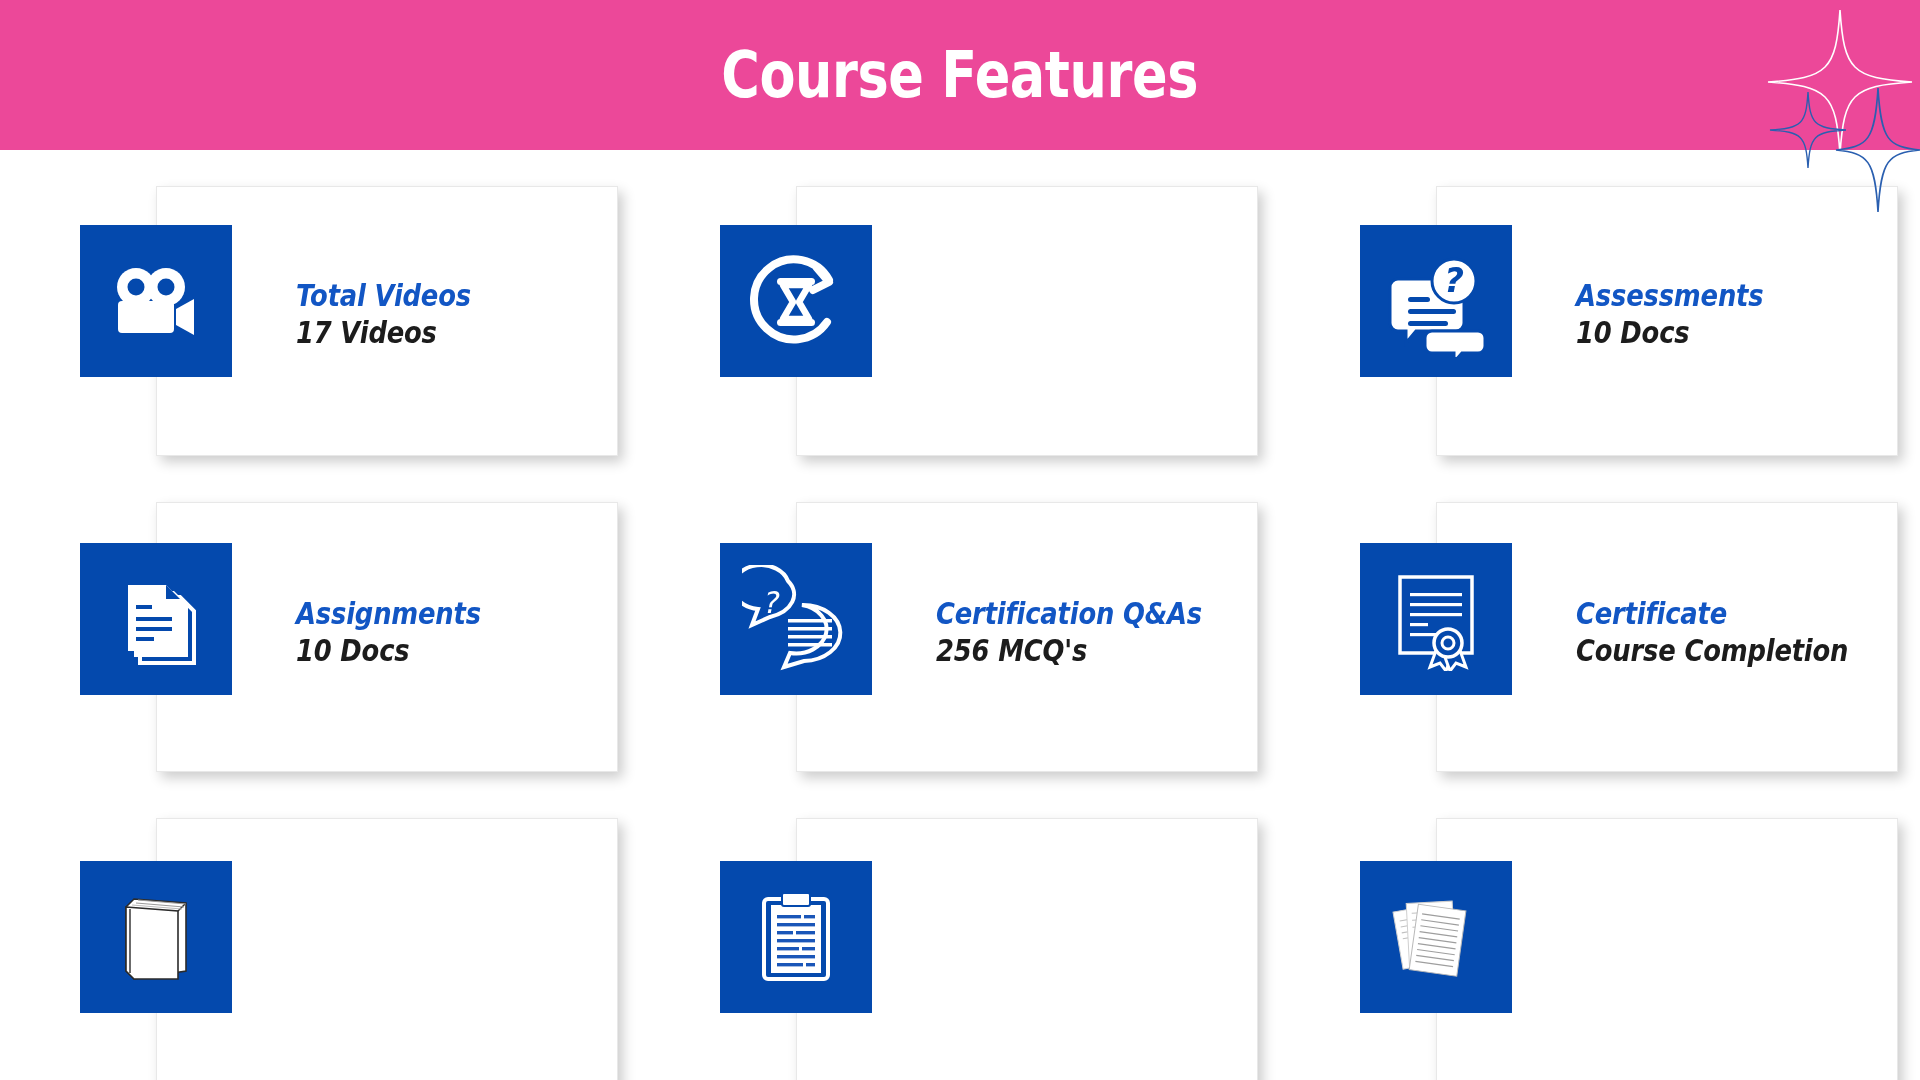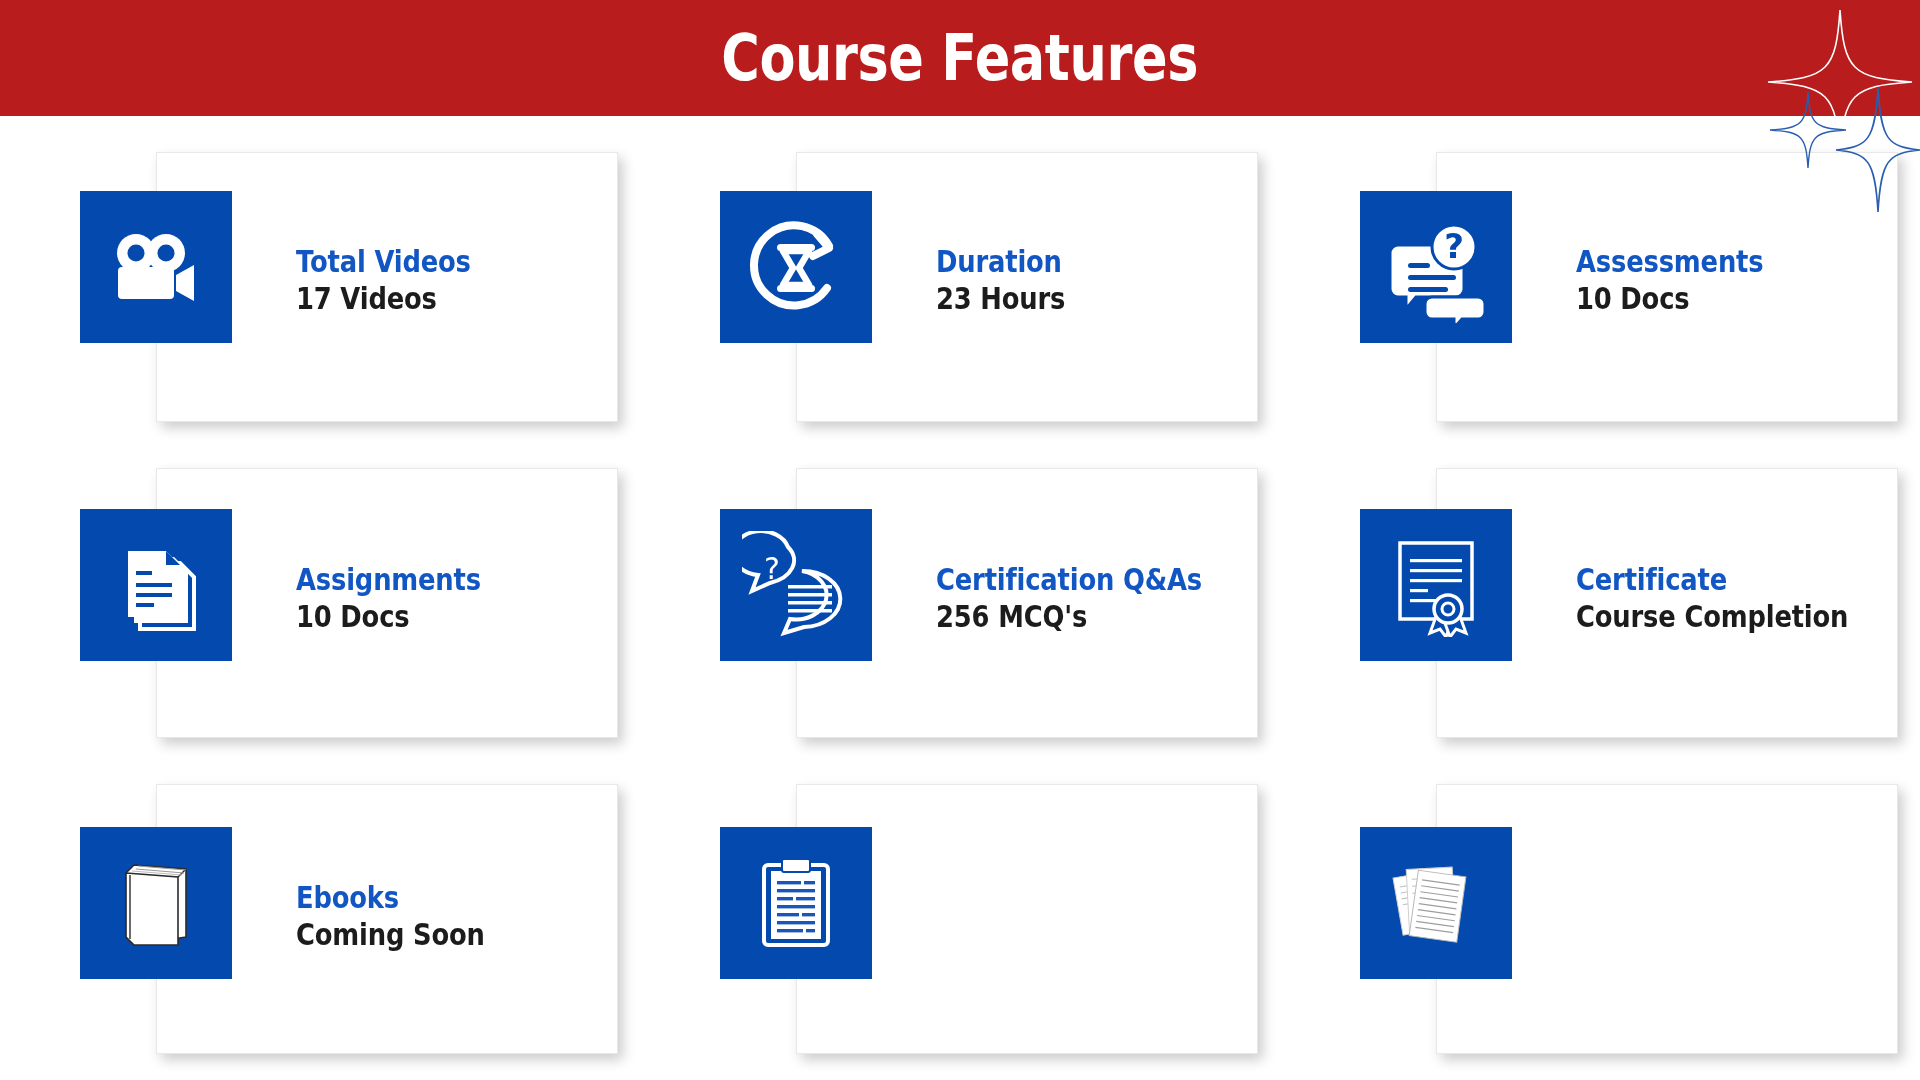--- a/index.html
+++ b/index.html
@@ -7,22 +7,22 @@
     width:1920px; height:1080px;
     background:#ffffff;
     font-family:"Liberation Sans", sans-serif;
     overflow:hidden;
   }
 
   
   .header {
     position:relative;
     width:1920px;
-    height:116px;
-    background:#b91c1c;
+    height:150px;
+    background:#ec4899;
     display:flex;
     align-items:center;
     justify-content:center;
     overflow:visible;
     z-index:5;
   }
   .header-title {
     color:#ffffff;
     font-size:64px;
     font-weight:700;
@@ -49,20 +49,21 @@
     padding:18px 0 0 0;
     display:flex;
     flex-direction:column;
     gap:26px;
     z-index:1;
   }
   .row {
     position:relative;
     display:flex;
     height:292px;
+    font-style:italic;
   }
 
   .card-slot {
     position:relative;
     width:640px;
     height:292px;
   }
   .card {
     position:absolute;
     left:156px;
@@ -176,24 +177,20 @@
       <div class="card-inner">
         <div class="icon-box">
           <svg width="110" height="110" viewBox="0 0 110 110">
             <path d="M88 34 A40 40 0 1 0 86 76" fill="none" stroke="#ffffff" stroke-width="8" stroke-linecap="round"></path>
             <path d="M76 22 L88 36 L72 44" fill="none" stroke="#ffffff" stroke-width="8" stroke-linecap="round" stroke-linejoin="round"></path>
             <rect x="36" y="32" width="38" height="7" rx="3.5" fill="#ffffff"></rect>
             <rect x="36" y="73" width="38" height="7" rx="3.5" fill="#ffffff"></rect>
             <path d="M42 39 L68 39 L58 56 L68 73 L42 73 L52 56 Z" fill="none" stroke="#ffffff" stroke-width="6.5" stroke-linejoin="round"></path>
           </svg>
         </div>
-        <div class="card-text">
-          <div class="card-title">Duration</div>
-          <div class="card-value">23 Hours</div>
-        </div>
       </div>
     </div>
 
     <div class="card-slot">
       <div class="card"></div>
       <div class="card-inner">
         <div class="icon-box">
           <svg width="112" height="112" viewBox="0 0 112 112">
             <path d="M18 34 h58 a8 8 0 0 1 8 8 v36 a8 8 0 0 1 -8 8 h-40 l-10 12 v-12 h-8 a8 8 0 0 1 -8 -8 v-36 a8 8 0 0 1 8 -8 z" fill="#ffffff" stroke="#0449ad" stroke-width="3"></path>
             <rect x="28" y="52" width="22" height="5" rx="2.5" fill="#0449ad"></rect>
@@ -289,24 +286,20 @@
       <div class="card-inner">
         <div class="icon-box">
           <svg width="104" height="104" viewBox="0 0 104 104">
             <path d="M22 22 L30 14 L82 18 L82 86 L30 94 L22 86 Z" fill="#ffffff" stroke="#2b2b2b" stroke-width="1.6"></path>
             <path d="M22 22 L74 26 L74 94 L30 94 L22 86 Z" fill="#ffffff" stroke="#2b2b2b" stroke-width="1.6"></path>
             <path d="M74 26 L82 18" stroke="#2b2b2b" stroke-width="1.4"></path>
             <path d="M26 24 L26 88" stroke="#2b2b2b" stroke-width="1.4"></path>
             <path d="M32 18 L80 22 M34 15 L82 19" stroke="#9a9a9a" stroke-width="1.2"></path>
             <path d="M28 20 L78 24" stroke="#bdbdbd" stroke-width="1.2"></path>
           </svg>
-        </div>
-        <div class="card-text">
-          <div class="card-title">Ebooks</div>
-          <div class="card-value">Coming Soon</div>
         </div>
       </div>
     </div>
 
     <div class="card-slot">
       <div class="card"></div>
       <div class="card-inner">
         <div class="icon-box">
           <svg width="104" height="104" viewBox="0 0 104 104">
             <rect x="20" y="14" width="64" height="80" rx="4" fill="none" stroke="#ffffff" stroke-width="4"></rect>

